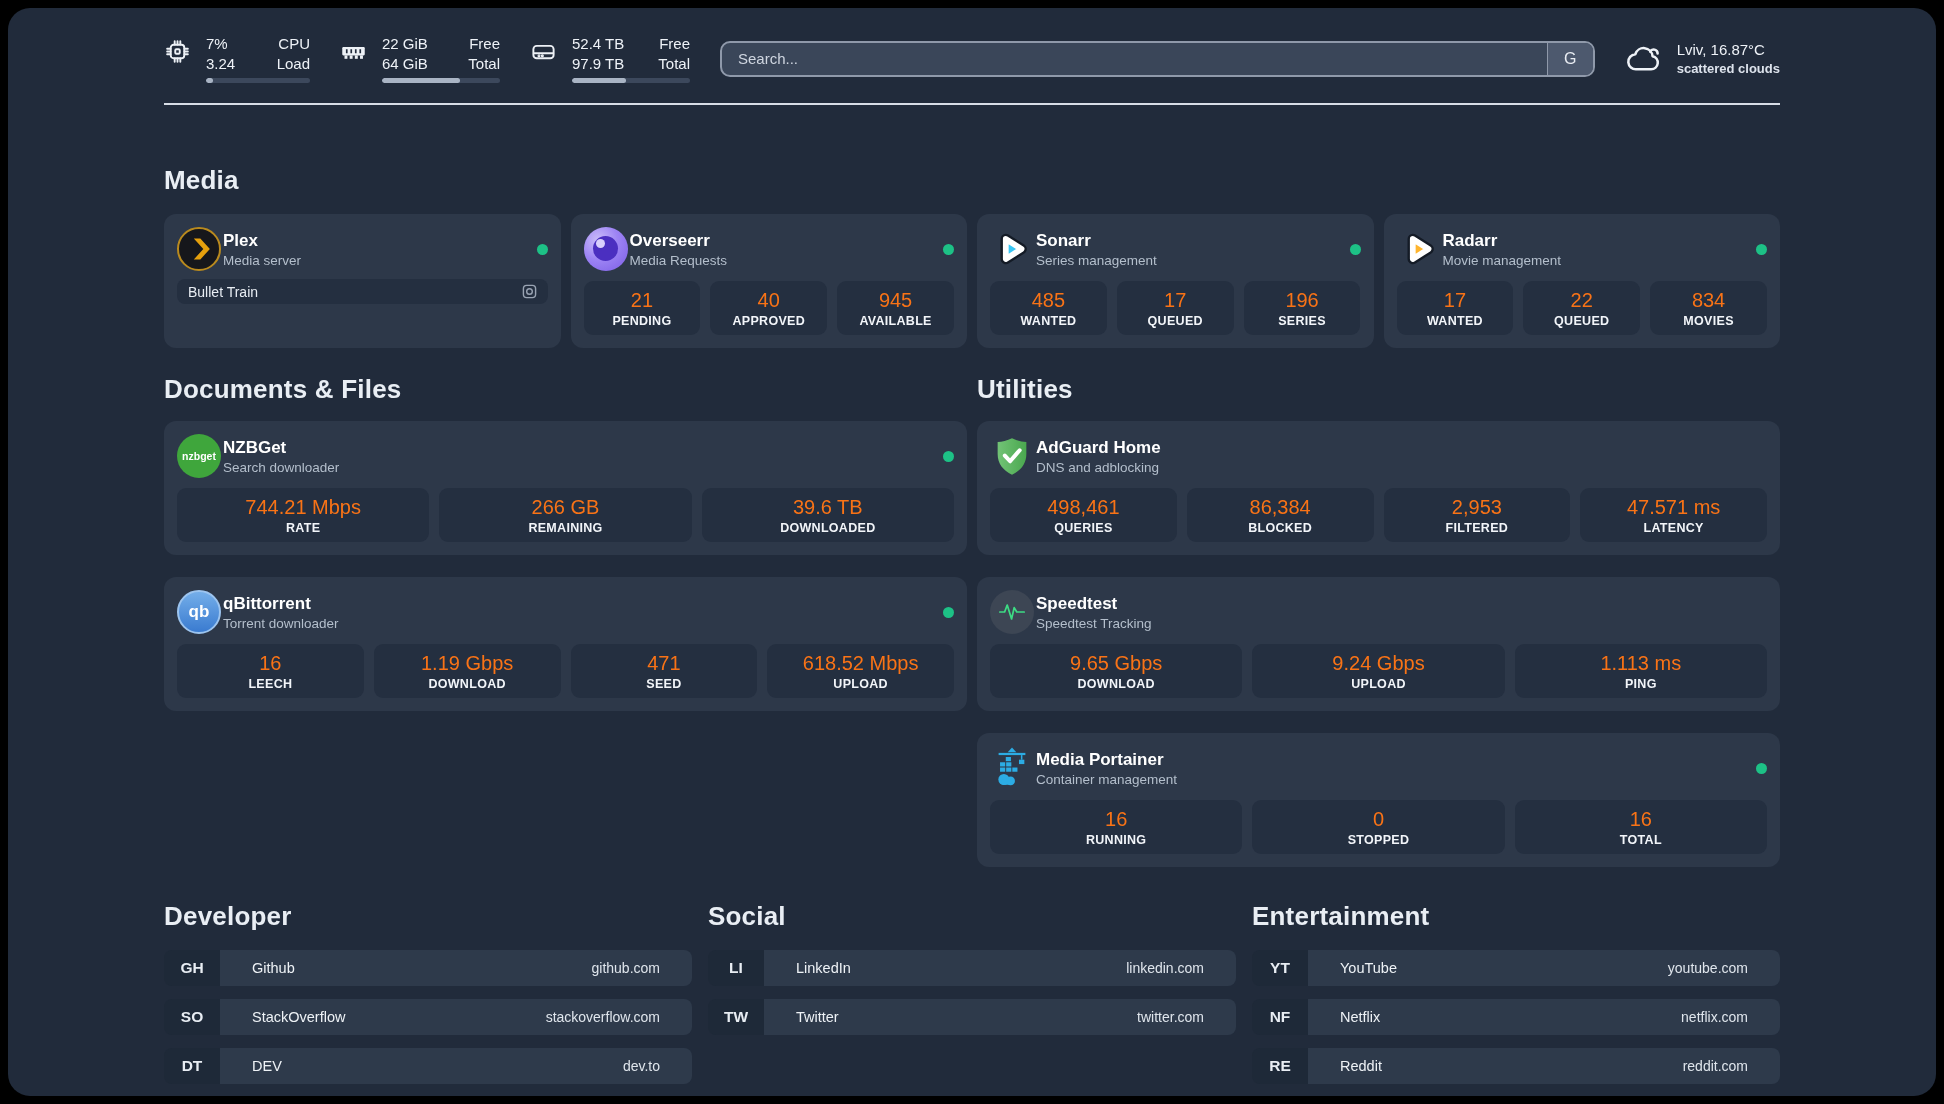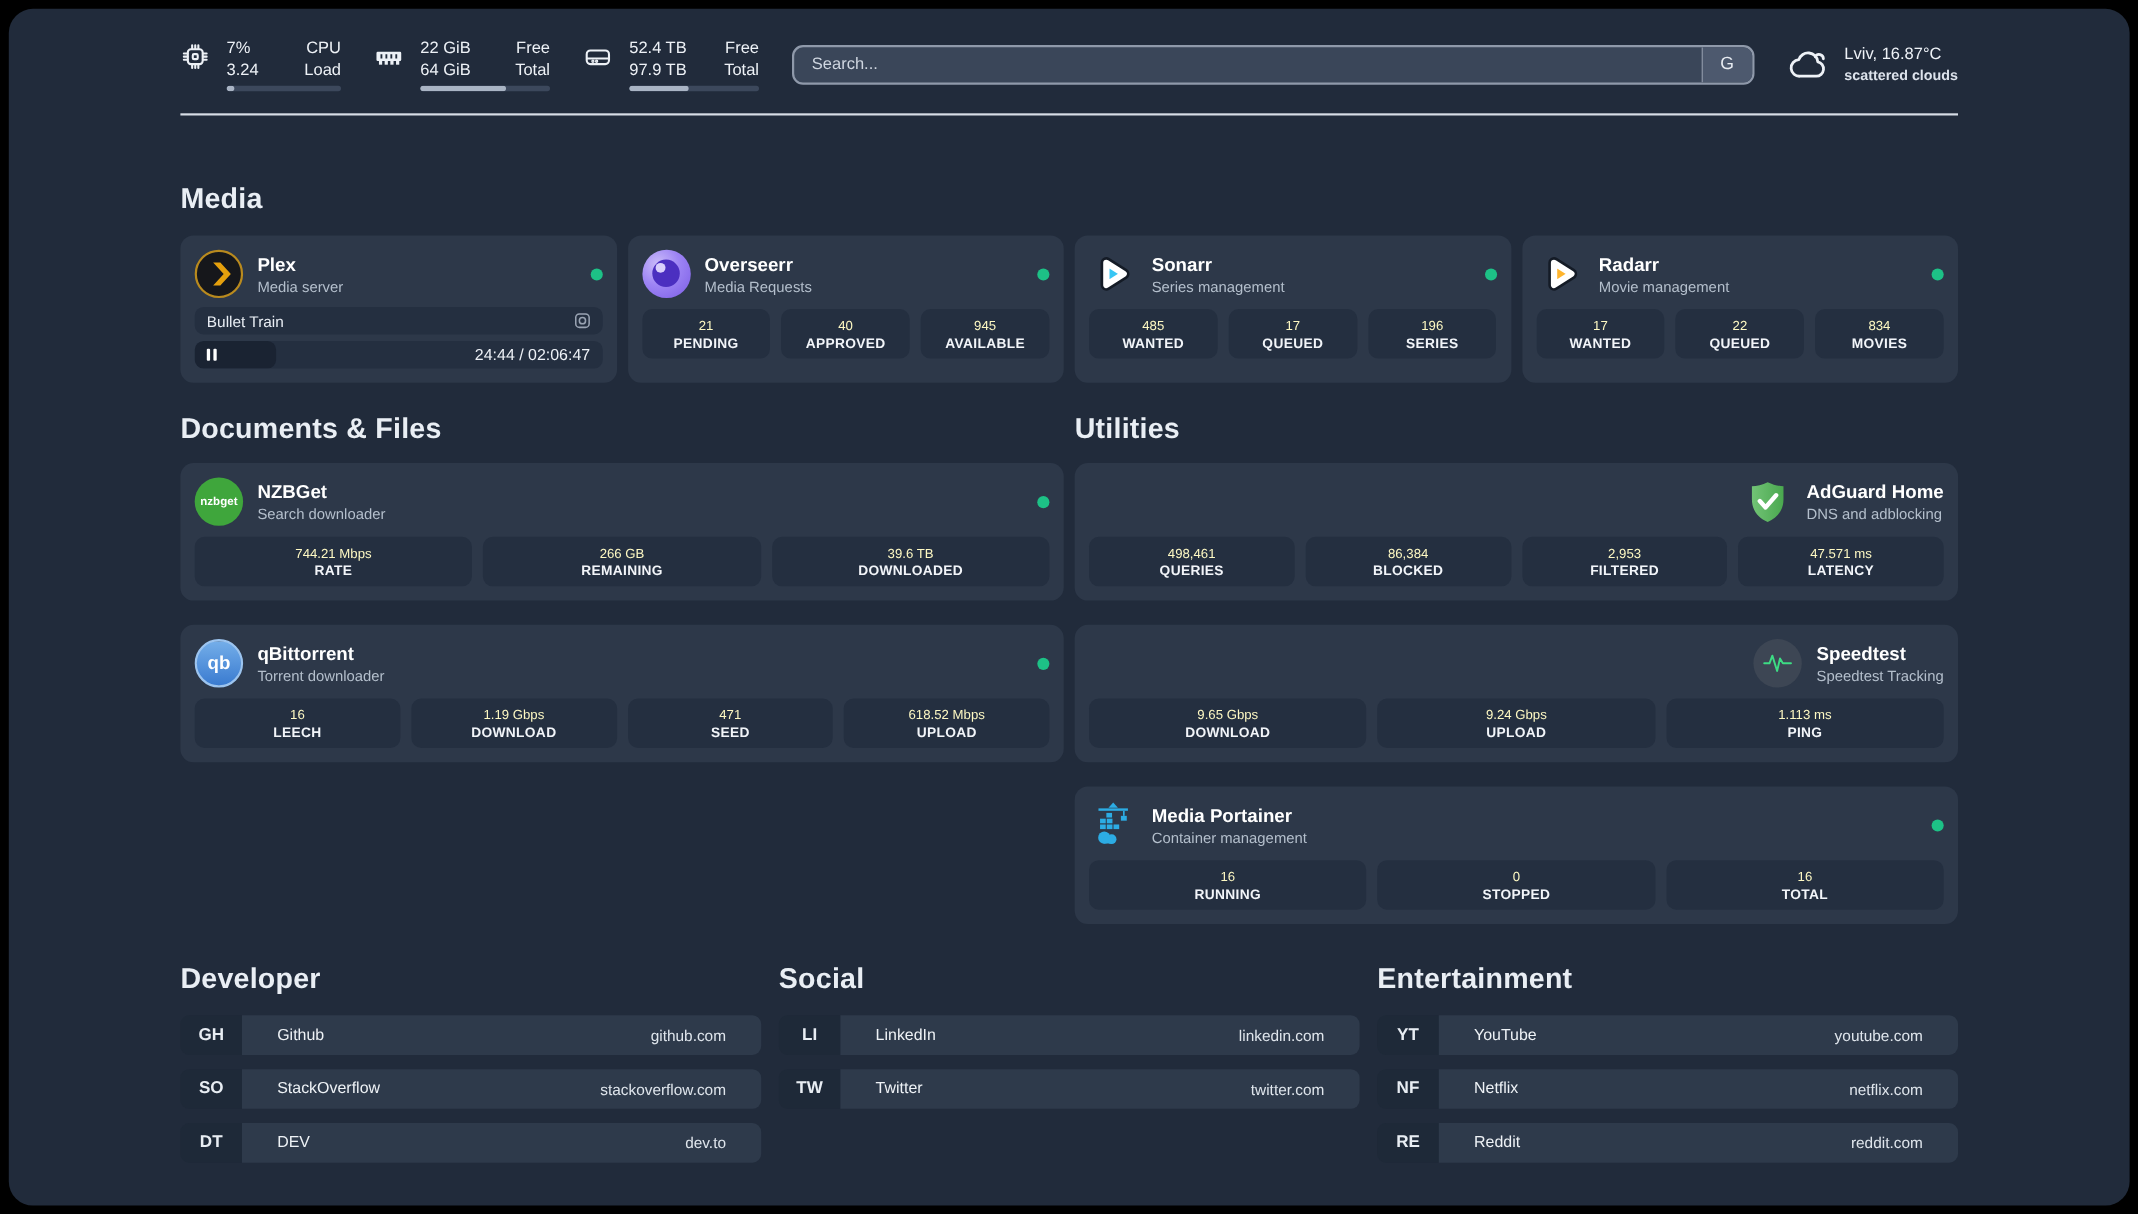--- a/index.html
+++ b/index.html
@@ -27,29 +27,29 @@
   .divider { border:none; border-top:2px solid #d7dde6; margin-top:20px; }
 
   
   .sec-title { font-size:26px; font-weight:600; color:#e9eef4; letter-spacing:.2px; }
   .media-title { margin-top:60px; }
   .cards-4 { display:grid; grid-template-columns:repeat(4,1fr); gap:10px; margin-top:18px; }
   .two-col { display:grid; grid-template-columns:1fr 1fr; gap:10px; margin-top:26px; }
   .col-cards { display:flex; flex-direction:column; gap:22px; margin-top:16px; }
 
   .card { background:#2d3849; border-radius:12px; padding:13px; cursor:pointer; }
-  .app-head { display:flex; align-items:center; gap:13px;justify-content:flex-end; }
+  .app-head { display:flex; align-items:center; gap:2px; }
   .app-meta { display:flex; flex-direction:column; gap:2px; }
   .app-name { font-size:17px; font-weight:600; color:#fff; }
   .app-sub { font-size:13.5px; color:#b4bfcc; }
   .dot { width:11px; height:11px; border-radius:50%; background:#1dc186; margin-left:auto; flex:none; }
 
   .stats-row { display:flex; gap:10px; margin-top:10px; }
   .stat-box { flex:1; background:#242f40; border-radius:9px; padding:8px 4px 7px; text-align:center; }
-  .stat-val { font-size:12px; color:#fef9c3; }
+  .stat-val { font-size:20px; color:#f97316; }
   .stat-lab { font-size:12.5px; font-weight:700; color:#f2f5f9; margin-top:2px; letter-spacing:.3px; }
 
   
   .icon-circle { width:44px; height:44px; border-radius:50%; flex:none; position:relative; display:flex; align-items:center; justify-content:center; }
   .icon-plain { width:44px; height:44px; flex:none; }
   .plex { background:#16171b; border:2px solid #b98a1e; }
   .overseerr { background:radial-gradient(circle at 32% 30%, #cabcf9, #9d84f4 45%, #7b5ce6); overflow:hidden; }
   .ovr-pupil { position:absolute; width:25px; height:25px; border-radius:50%; background:#4b2fc0; left:9px; top:9px; }
   .ovr-glint { position:absolute; width:9px; height:9px; border-radius:50%; background:#d9cffc; left:12px; top:12px; }
   .nzbget { background:#3fa63c; }
@@ -192,27 +192,20 @@
           <div class="app-sub">Media server</div>
         </div>
         <span class="dot"></span>
       </div>
       <div class="np-title-row">
         <span class="np-title">Bullet Train</span>
         <svg width="15" height="15" viewBox="0 0 16 16" fill="none" stroke="#99a3b2" stroke-width="1.5">
           <rect x="1.5" y="1.5" width="13" height="13" rx="3.5"></rect>
               <circle cx="8" cy="8" r="3"></circle>
         </svg>
-      </div>
-      <div class="np-progress">
-        <div class="np-elapsed" style="width: 20%;">
-          <span class="pause-bar"></span>
-              <span class="pause-bar"></span>
-        </div>
-        <span class="np-time">24:44 / 02:06:47</span>
       </div>
     </div>
 
     <div class="card">
       <div class="app-head">
         <div class="icon-circle overseerr">
           <span class="ovr-pupil"></span>
               <span class="ovr-glint"></span>
         </div>
         <div class="app-meta">

